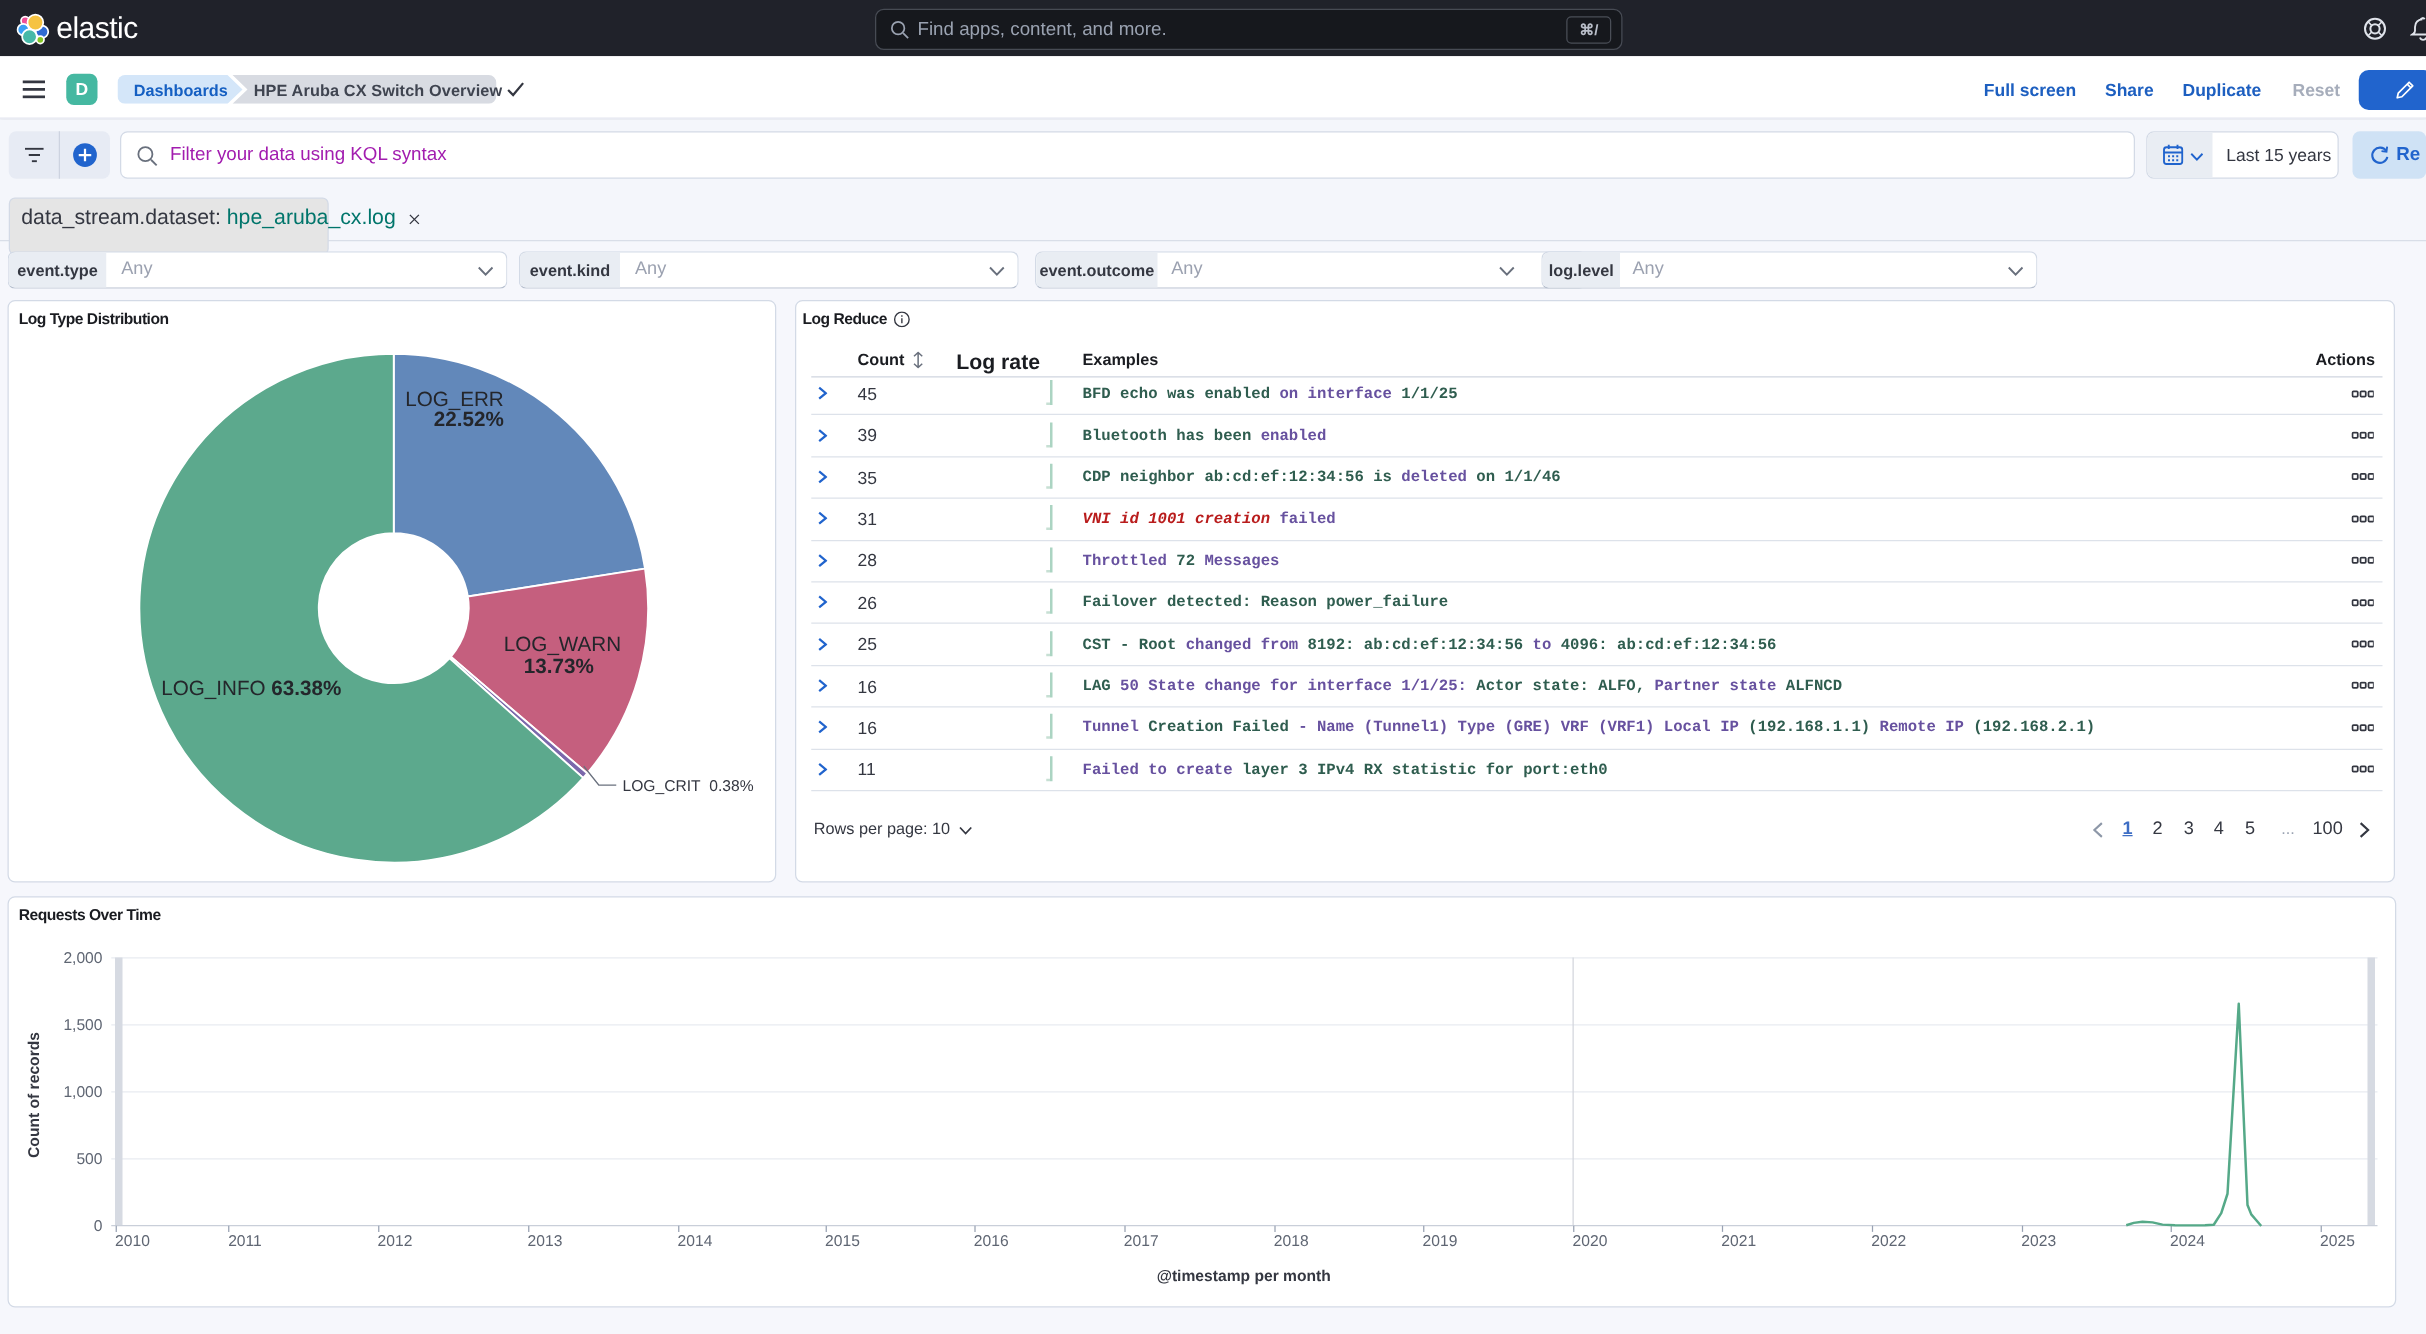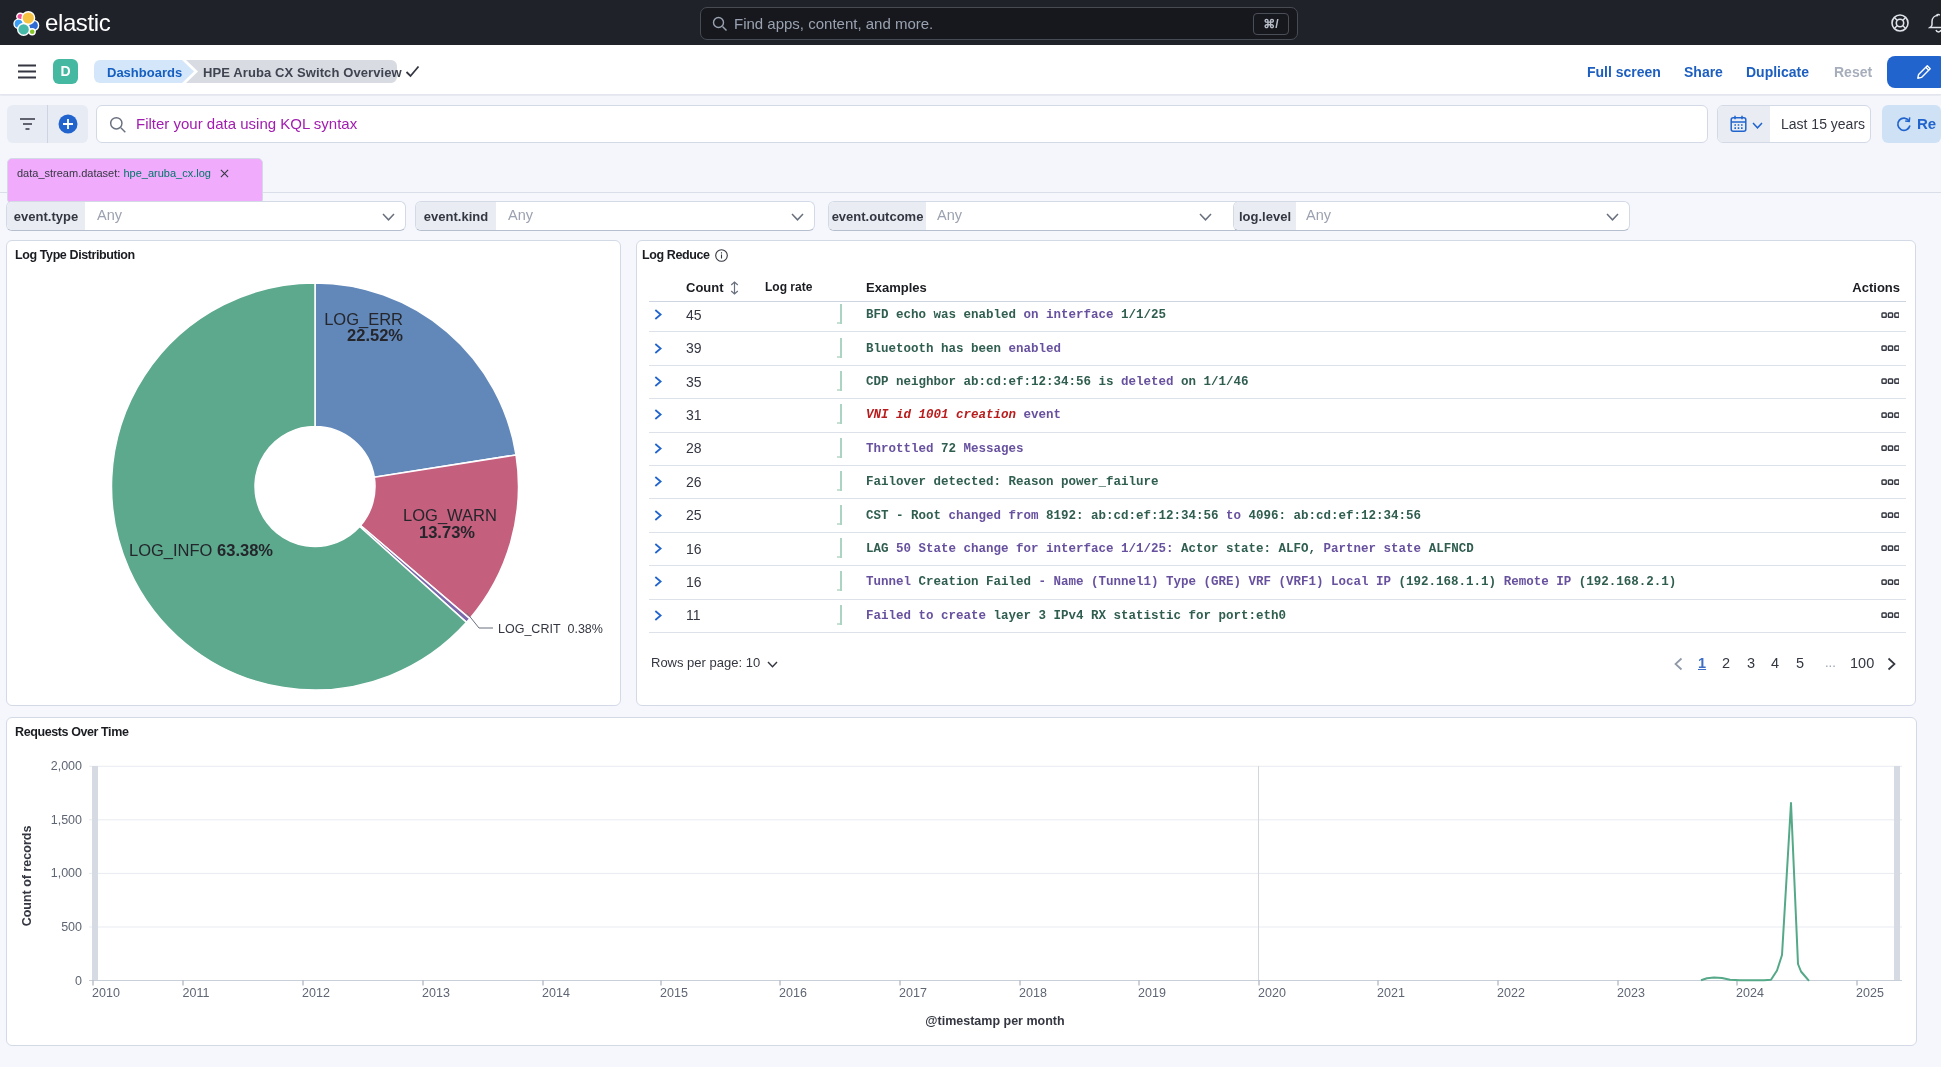--- a/index.html
+++ b/index.html
@@ -107,21 +107,21 @@
   </div>
 
   <div class="abs" style="left:1882px;top:9px;width:59px;height:38px;background:#cfe2f5;border-radius:6px;">
     <svg class="abs" style="left:13px;top:11px;" width="16" height="16" viewBox="0 0 16 16" fill="none" stroke="#2164cd" stroke-width="1.7">
       <path d="M14 4.8 A6.1 6.1 0 1 0 14.9 9.5"></path>
       <path d="M14.7 1.3 L14.2 5.4 L10.2 4.9" stroke-width="1.5"></path>
     </svg>
     <div class="abs" style="left:35px;top:10px;font-size:15px;font-weight:600;color:#2164cd;">Re</div>
   </div>
 
-  <div class="abs" style="left:7px;top:62px;width:256px;height:46px;background:#f0abfc;border:1px solid #d3dae6;border-radius:5px;font-size:11px;line-height:29px;white-space:nowrap;">
+  <div class="abs" style="left:7px;top:62px;width:256px;height:46px;background:#e5e5e5;border:1px solid #d3dae6;border-radius:5px;font-size:17px;line-height:29px;white-space:nowrap;">
     <span style="margin-left:9px;color:#343741;">data_stream.dataset: </span><span style="color:#00756b;">hpe_aruba_cx.log</span>
     <svg style="margin-left:6px;vertical-align:-1px;" width="9" height="9" viewBox="0 0 10 10" stroke="#343741" stroke-width="1.2">
       <path d="M1 1 L9 9 M9 1 L1 9"></path>
     </svg>
   </div>
 </div>
 
 <div class="abs" style="left:6px;top:201px;width:400px;height:30px;background:#fff;border:1px solid #d3dae6;border-bottom-color:#b6bfce;border-radius:6px;overflow:hidden;">
   <div class="abs" style="left:0;top:0;width:78px;height:30px;background:#e9edf3;font-size:13px;font-weight:bold;color:#343741;text-align:center;line-height:29px;">event.type</div>
   <div class="abs" style="left:90px;top:5px;font-size:14.5px;color:#9ba1b0;">Any</div>
@@ -177,21 +177,21 @@
 <div class="panel" style="left:636px;top:240px;width:1280px;height:466px;">
   <div class="ptitle" style="position:absolute;left:5px;top:7px;">Log Reduce</div>
   <svg class="abs" style="left:78px;top:8px;" width="13" height="13" viewBox="0 0 13 13" fill="none" stroke="#343741" stroke-width="1.1">
     <circle cx="6.5" cy="6.5" r="5.8"></circle>
       <path d="M6.5 5.5 V9.5 M6.5 3.2 V4.4"></path>
   </svg>
   <div class="abs" style="left:49px;top:39px;font-size:13px;font-weight:bold;color:#1a1c21;">Count</div>
 <svg class="abs" style="left:92px;top:40px;" width="11" height="14" viewBox="0 0 11 14" fill="none" stroke="#69707d" stroke-width="1.2">
       <path d="M5.5 1 V13 M2.2 4 L5.5 1 L8.8 4 M2.2 10 L5.5 13 L8.8 10"></path>
     </svg>
-<div class="abs" style="left:128px;top:39px;font-size:12px;font-weight:bold;color:#1a1c21;">Log rate</div>
+<div class="abs" style="left:128px;top:39px;font-size:17px;font-weight:bold;color:#1a1c21;">Log rate</div>
 <div class="abs" style="left:229px;top:39px;font-size:13px;font-weight:bold;color:#1a1c21;">Examples</div>
 <div class="abs" style="right:15px;top:39px;font-size:13px;font-weight:bold;color:#1a1c21;">Actions</div>
 <div class="abs" style="left:12px;top:59.5px;width:1257px;height:1px;background:#cfd5e0;"></div>
 <div class="abs" style="left:12px;top:90.4px;width:1257px;height:1px;background:#dde2ea;"></div>
 <svg class="abs" style="left:17px;top:68.2px;" width="8" height="11" viewBox="0 0 9 12" fill="none" stroke="#2164cd" stroke-width="2.0">
       <path d="M1.5 1 L7.5 6 L1.5 11"></path>
     </svg>
 <div class="abs" style="left:49px;top:65.7px;font-size:14px;color:#343741;">45</div>
 <div class="abs" style="left:203px;top:63.2px;width:2px;height:20px;background:#abd4c2;"></div>
 <div class="abs" style="left:200px;top:81.2px;width:3px;height:2px;background:#c7e0d4;"></div>
@@ -227,21 +227,21 @@
       <rect x="7.4" y="1" width="4.2" height="4.2" rx="0.8"></rect>
       <rect x="13.8" y="1" width="4.2" height="4.2" rx="0.8"></rect>
     </svg>
 <div class="abs" style="left:12px;top:190.6px;width:1257px;height:1px;background:#dde2ea;"></div>
 <svg class="abs" style="left:17px;top:168.4px;" width="8" height="11" viewBox="0 0 9 12" fill="none" stroke="#2164cd" stroke-width="2.0">
       <path d="M1.5 1 L7.5 6 L1.5 11"></path>
     </svg>
 <div class="abs" style="left:49px;top:165.9px;font-size:14px;color:#343741;">31</div>
 <div class="abs" style="left:203px;top:163.4px;width:2px;height:20px;background:#abd4c2;"></div>
 <div class="abs" style="left:200px;top:181.4px;width:3px;height:2px;background:#c7e0d4;"></div>
-<div class="abs" style="left:229px;top:167.4px;font-family:'Liberation Mono',monospace;font-size:12.5px;font-weight:bold;white-space:pre;"><span style="color:#b91c1c;font-style:italic;">VNI&nbsp;id&nbsp;1001&nbsp;creation&nbsp;</span><span style="color:#67519f;">event</span></div>
+<div class="abs" style="left:229px;top:167.4px;font-family:'Liberation Mono',monospace;font-size:12.5px;font-weight:bold;white-space:pre;"><span style="color:#b91c1c;font-style:italic;">VNI&nbsp;id&nbsp;1001&nbsp;creation&nbsp;</span><span style="color:#67519f;">failed</span></div>
 <svg class="abs" style="left:1244px;top:170.7px;" width="18" height="7" viewBox="0 0 18 7" fill="none" stroke="#343741" stroke-width="1.4">
       <rect x="1.0" y="1" width="4.2" height="4.2" rx="0.8"></rect>
       <rect x="7.4" y="1" width="4.2" height="4.2" rx="0.8"></rect>
       <rect x="13.8" y="1" width="4.2" height="4.2" rx="0.8"></rect>
     </svg>
 <div class="abs" style="left:12px;top:224.0px;width:1257px;height:1px;background:#dde2ea;"></div>
 <svg class="abs" style="left:17px;top:201.8px;" width="8" height="11" viewBox="0 0 9 12" fill="none" stroke="#2164cd" stroke-width="2.0">
       <path d="M1.5 1 L7.5 6 L1.5 11"></path>
     </svg>
 <div class="abs" style="left:49px;top:199.3px;font-size:14px;color:#343741;">28</div>

